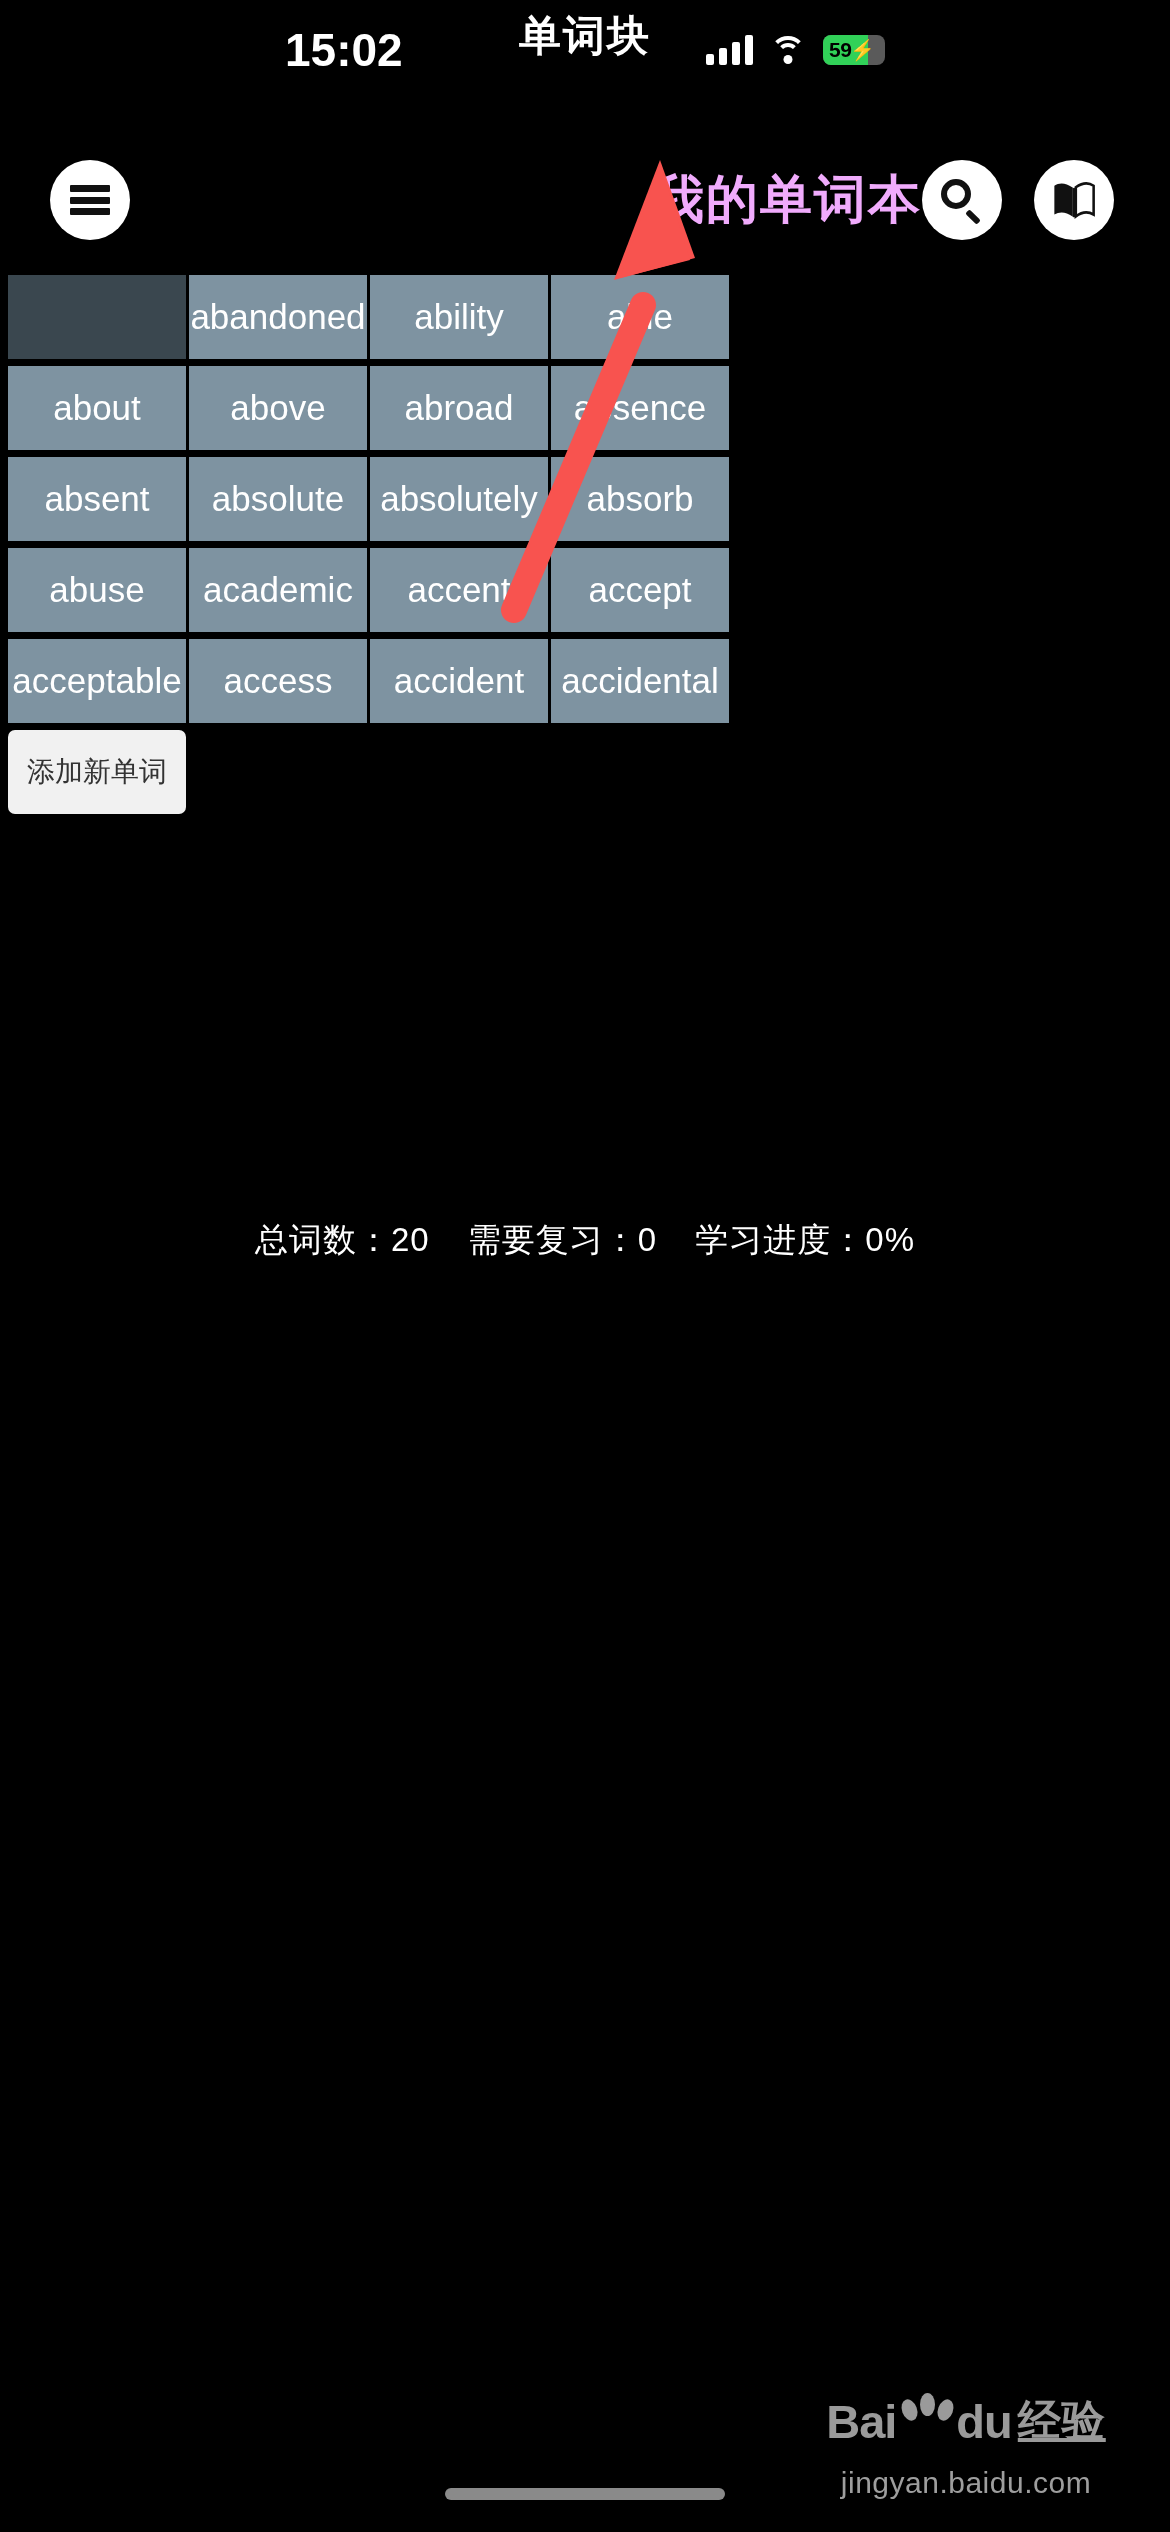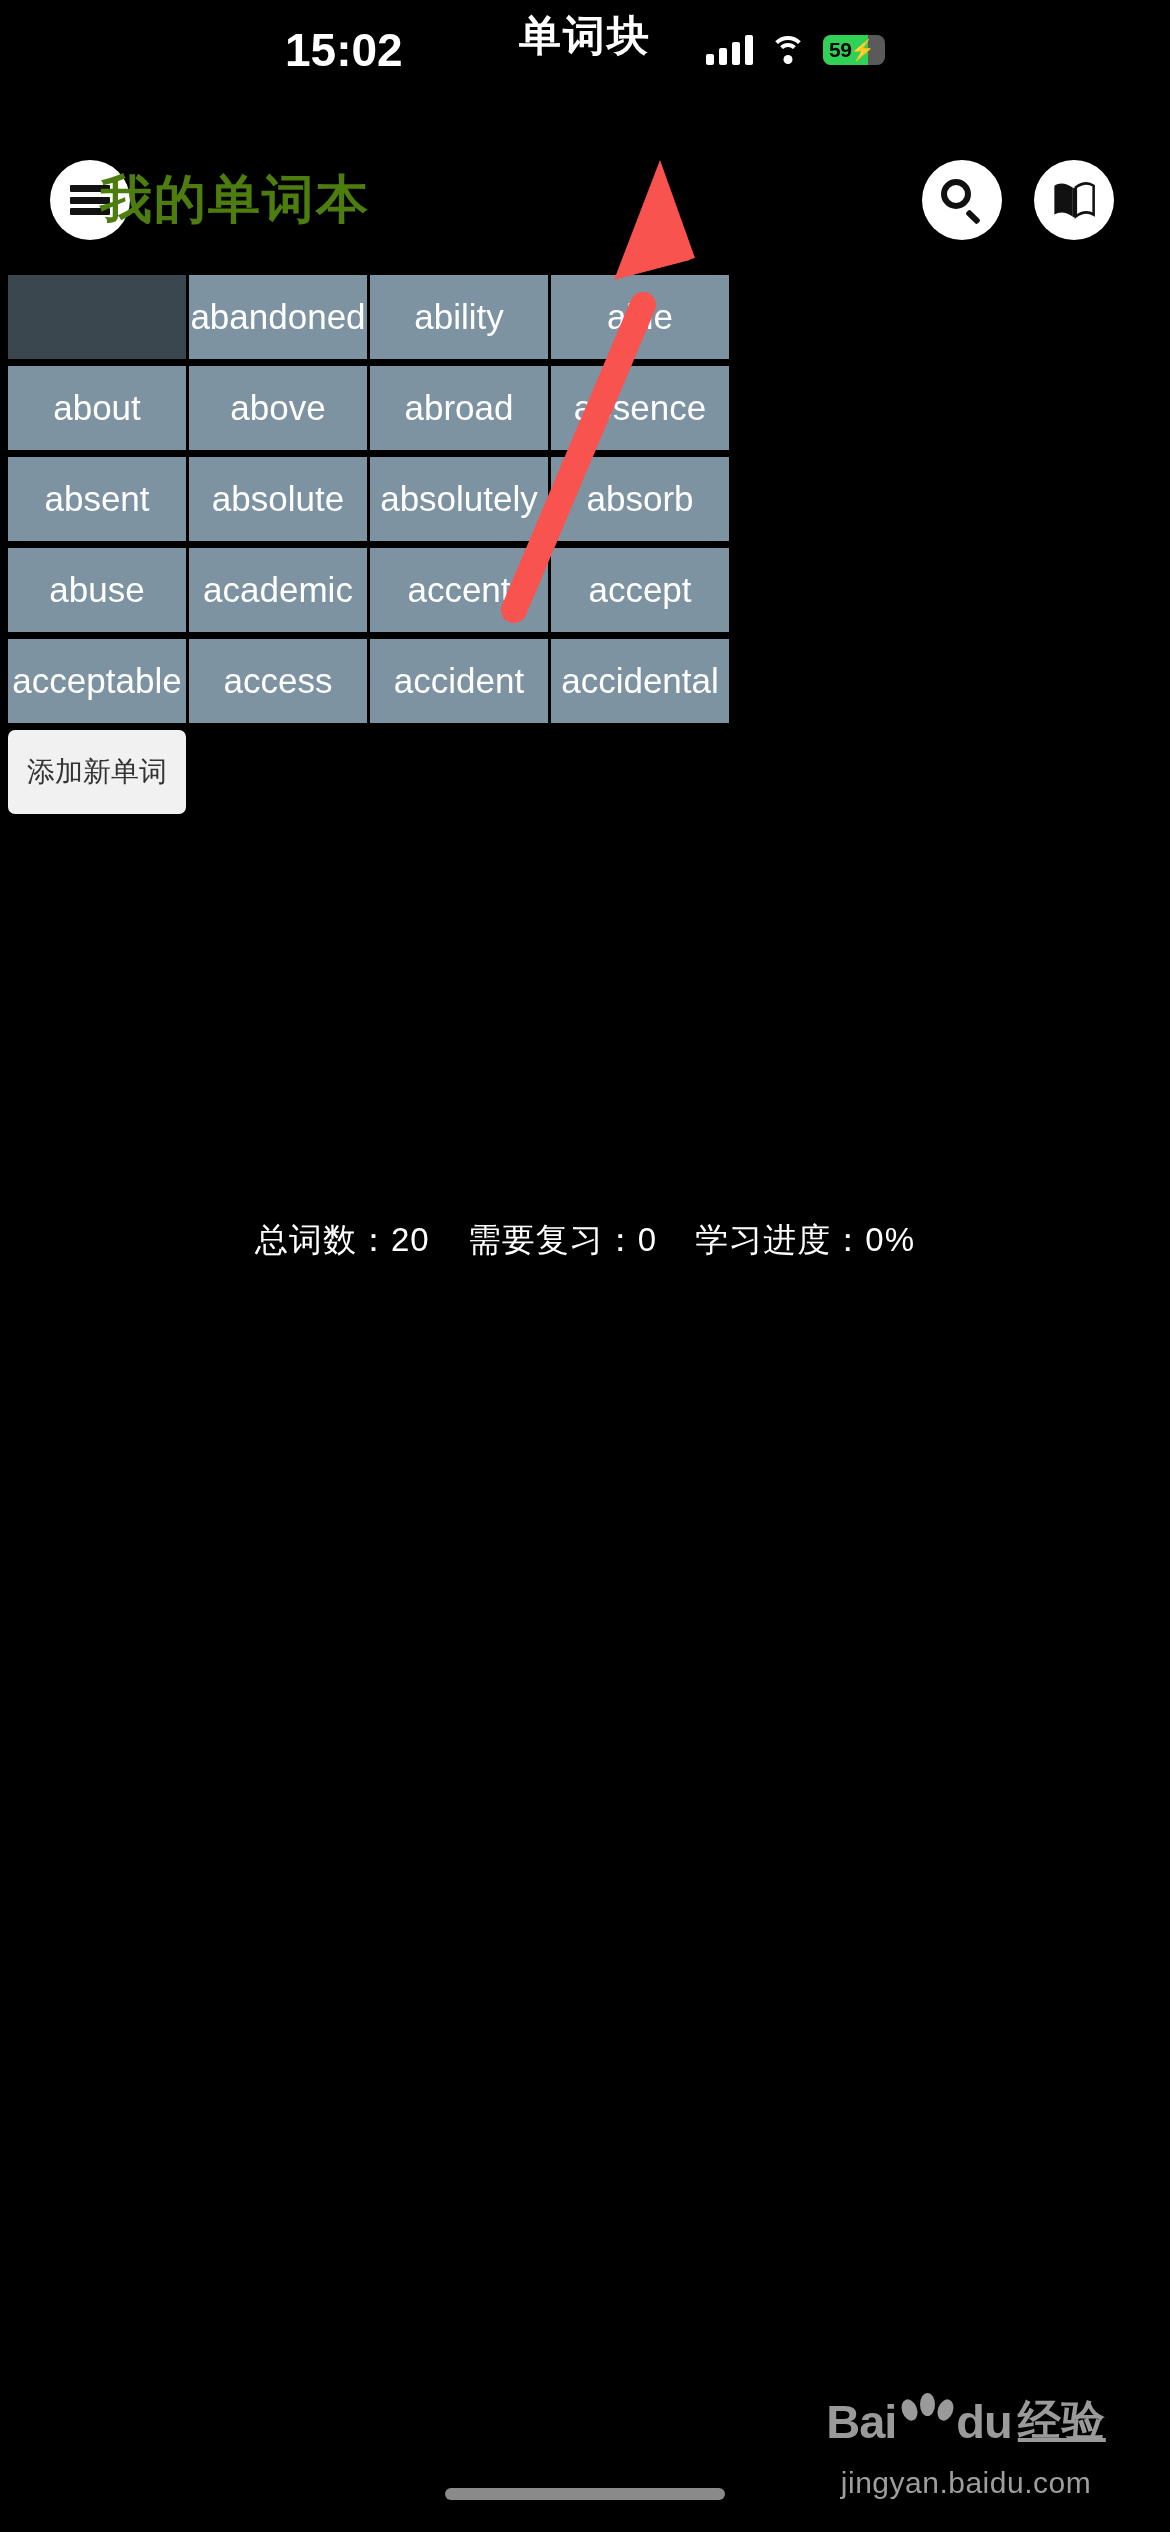--- a/index.html
+++ b/index.html
@@ -56,21 +56,21 @@
     position:absolute; top:160px; left:0; width:1170px; height:80px;
     display:flex; align-items:center;
   }
   .circle-btn {
     width:80px; height:80px; border-radius:50%; background:#fff;
     display:flex; align-items:center; justify-content:center;
     flex:0 0 auto;
   }
   .nav-left { margin-left:50px; }
   .nav-title {
-    flex:1 1 auto; text-align:left; color:#4d7c0f; font-size:52px; font-weight:700;
+    flex:1 1 auto; text-align:right; color:#f0abfc; font-size:52px; font-weight:700;
     letter-spacing:2px; margin-left:-30px;
   }
   .nav-right { display:flex; gap:32px; margin-right:56px; }
 
   .hamburger { width:40px; height:30px; display:flex; flex-direction:column; justify-content:space-between; }
   .hamburger span { display:block; height:7px; background:#111; border-radius:1px; }
 
   .search-icon { position:relative; width:42px; height:42px; }
   .search-icon .ring { position:absolute; top:0; left:0; width:30px; height:30px;
                        border:6px solid #111; border-radius:50%; }

